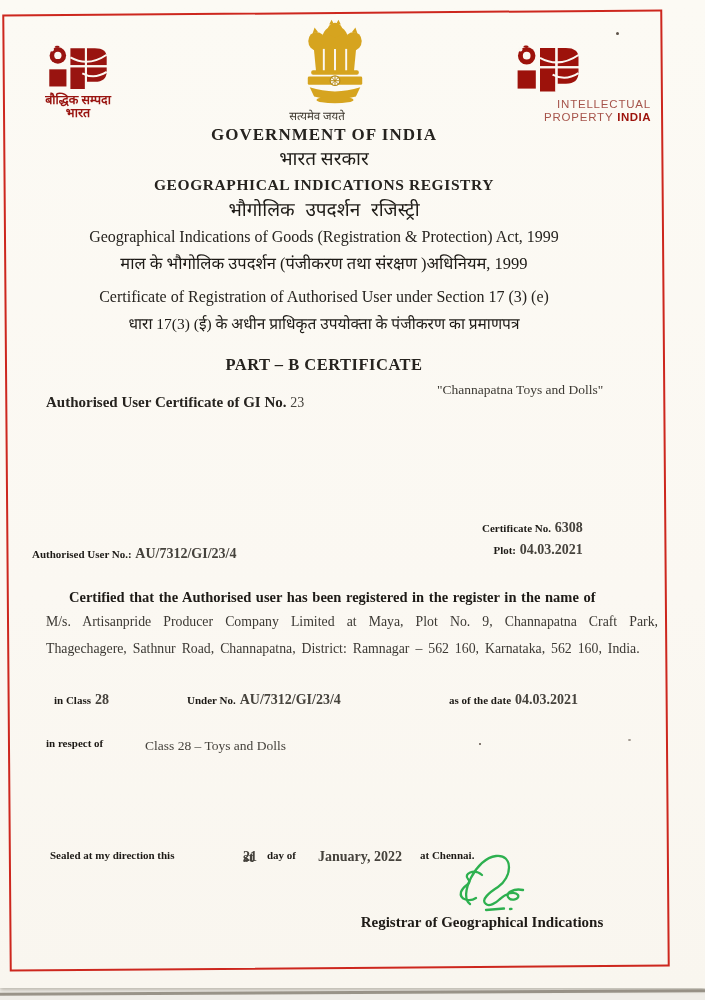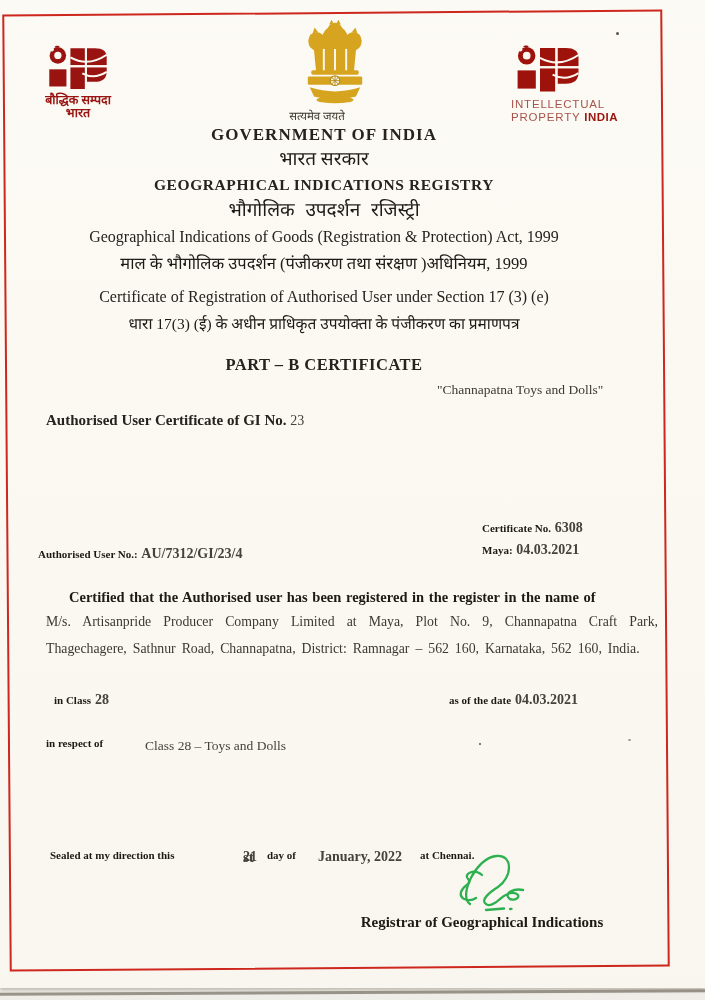--- a/index.html
+++ b/index.html
@@ -15,43 +15,43 @@
     box-shadow:0 2px 4px rgba(90,80,60,.35);
   }
   .paper-edge{
     position:absolute;left:-5px;top:991px;width:715px;height:3px;
     background:#8a8478;transform:rotate(-0.3deg);opacity:.85;
   }
   .red-frame{
     position:absolute;left:6px;top:12px;width:656px;height:953px;
     border:2.5px solid #cd271e;transform:rotate(-0.45deg);
   }
-  .abs{position:absolute;}
+  .abs{position:absolute;text-align:right;}
   .cx{position:absolute;left:-6px;width:660px;text-align:center;}
   .bold{font-weight:700;}
   .lbl{font-weight:700;font-size:11px;color:#1d1a16;}
   .val{font-weight:700;font-size:14px;color:#45423c;}
   .hindi{font-family:"Liberation Serif","DejaVu Sans",sans-serif;color:#1d1a16;}
 
   .govt-en{top:125px;font-size:17px;font-weight:700;letter-spacing:1px;}
   .govt-hi{top:145px;font-size:19px;}
   .reg-en{top:176px;font-size:15.5px;font-weight:700;letter-spacing:.6px;}
   .reg-hi{top:196px;font-size:19px;word-spacing:6px;}
   .act-en{top:228px;font-size:16px;}
   .act-hi{top:251px;font-size:16.5px;}
   .cert-en{top:288px;font-size:16px;}
   .cert-hi{top:312px;font-size:15.5px;}
   .part-title{top:355px;font-size:16.5px;font-weight:700;letter-spacing:.5px;}
 
-  .gi-line{left:46px;top:412px;font-size:15px;}
+  .gi-line{left:46px;top:394px;font-size:15px;}
   .gi-line .num{font-weight:400;font-size:14px;color:#45423c;}
   .gi-name{left:437px;top:382px;font-size:13.5px;color:#3c3933;}
 
   .certno-block{left:482px;top:517px;line-height:21px;font-size:14.5px;}
-  .au-line{left:38px;top:545px;font-size:14.5px;}
+  .au-line{left:32px;top:545px;font-size:14.5px;}
   .certified-line{left:46px;top:589px;font-size:14.5px;font-weight:700;color:#1d1a16;word-spacing:1px;margin-left:23px;}
   .registrant{
     left:46px;top:609px;width:612px;font-size:13.8px;line-height:1.93;
     text-align:justify;color:#3b3833;word-spacing:2.5px;
   }
   .class-row span.seg{position:absolute;top:0;white-space:nowrap;}
   .class-row{left:8px;top:690px;width:705px;height:20px;}
   .seg1{left:46px;} .seg2{left:179px;} .seg3{left:441px;}
   .respect-row{left:0;top:737px;width:581px;height:20px;}
   .respect-label{position:absolute;left:46px;top:0;}
@@ -176,38 +176,42 @@
   <span class="num">23</span>
 </div>
 <div class="abs gi-name">"Channapatna Toys and Dolls"</div>
 
 <div class="abs certno-block">
   <div>
     <span class="lbl">Certificate No.</span>
     <span class="val">6308</span>
   </div>
   <div>
-    <span class="lbl">Maya:</span>
+    <span class="lbl">Plot:</span>
     <span class="val">04.03.2021</span>
   </div>
 </div>
 
 <div class="abs au-line">
   <span class="lbl">Authorised User No.:</span>
   <span class="val">AU/7312/GI/23/4</span>
 </div>
 
 <div class="abs certified-line">Certified that the Authorised user has been registered in the register in the name of</div>
 
 <div class="abs registrant">M/s. Artisanpride Producer Company Limited at Maya, Plot No. 9, Channapatna Craft Park, Thagechagere, Sathnur Road, Channapatna, District: Ramnagar – 562 160, Karnataka, 562 160, India.</div>
 
 <div class="abs class-row">
   <span class="seg seg1">
     <span class="lbl">in Class</span>
     <span class="val">28</span>
+  </span>
+  <span class="seg seg2">
+    <span class="lbl">Under No.</span>
+    <span class="val">AU/7312/GI/23/4</span>
   </span>
   <span class="seg seg3">
     <span class="lbl">as of the date</span>
     <span class="val">04.03.2021</span>
   </span>
 </div>
 
 <div class="abs respect-row">
   <span class="respect-label lbl">in respect of</span>
   <span class="respect-value">Class 28 – Toys and Dolls</span>

